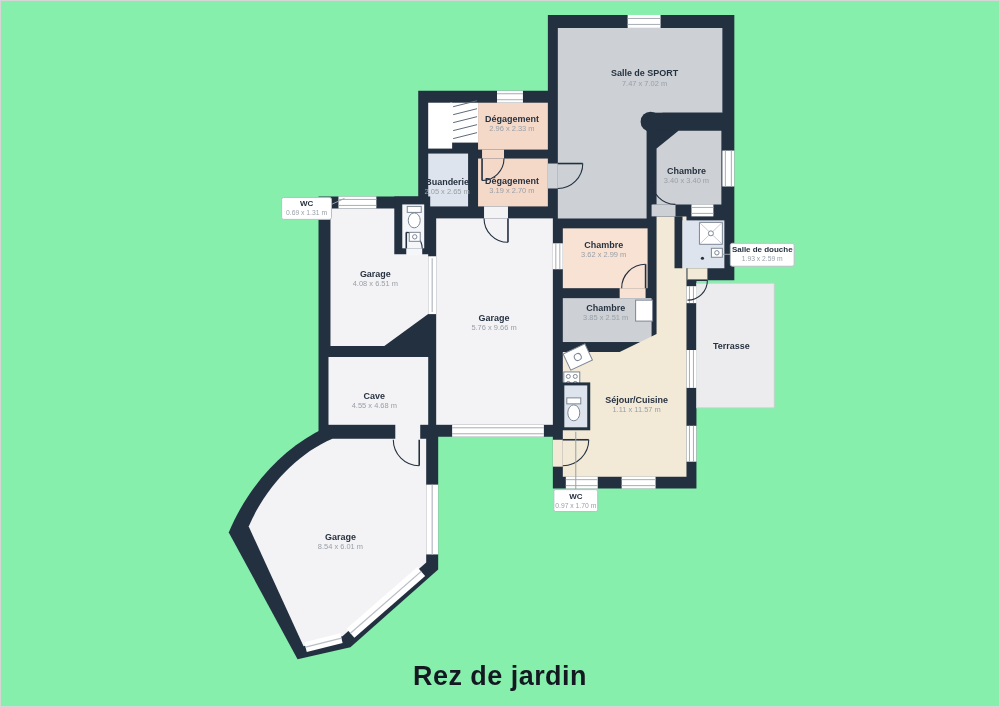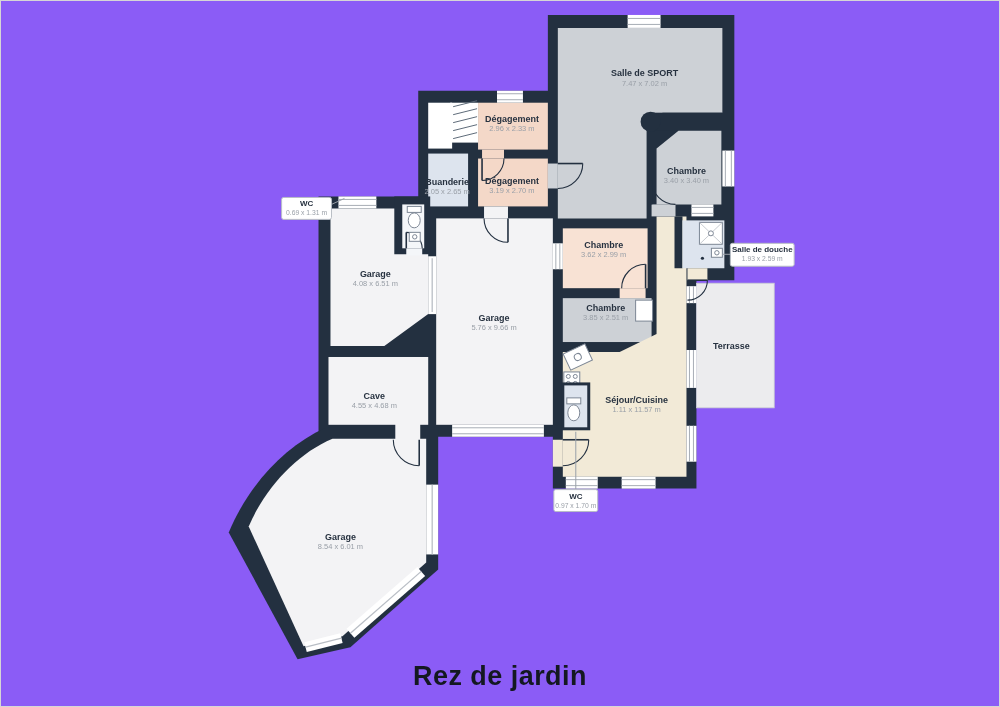--- a/index.html
+++ b/index.html
@@ -1,16 +1,16 @@
 <!DOCTYPE html>
 <html><head>
 <meta charset="utf-8">
 <style>
   html,body{margin:0;padding:0;background:#fff;}
-  .frame{width:998px;height:705px;border:1px solid #d6d6d6;background:#8b5cf6;position:relative;overflow:hidden;}
+  .frame{width:998px;height:705px;border:1px solid #d6d6d6;background:#86efac;position:relative;overflow:hidden;}
   svg{display:block;}
   text{font-family:"Liberation Sans","DejaVu Sans",sans-serif;}
   .rn{font-size:9px;font-weight:700;fill:#273240;text-anchor:middle;}
   .rd{font-size:7.5px;fill:#9aa0a8;text-anchor:middle;}
   .cn{font-size:8px;font-weight:700;fill:#273240;text-anchor:middle;}
   .cd{font-size:6.8px;fill:#9aa0a8;text-anchor:middle;}
   .title{font-size:27px;font-weight:700;fill:#141821;text-anchor:middle;letter-spacing:.5px;}
   .wall{fill:#233040;}
   .win{fill:#ffffff;}
   .winline{stroke:#a7adb5;stroke-width:1;}

